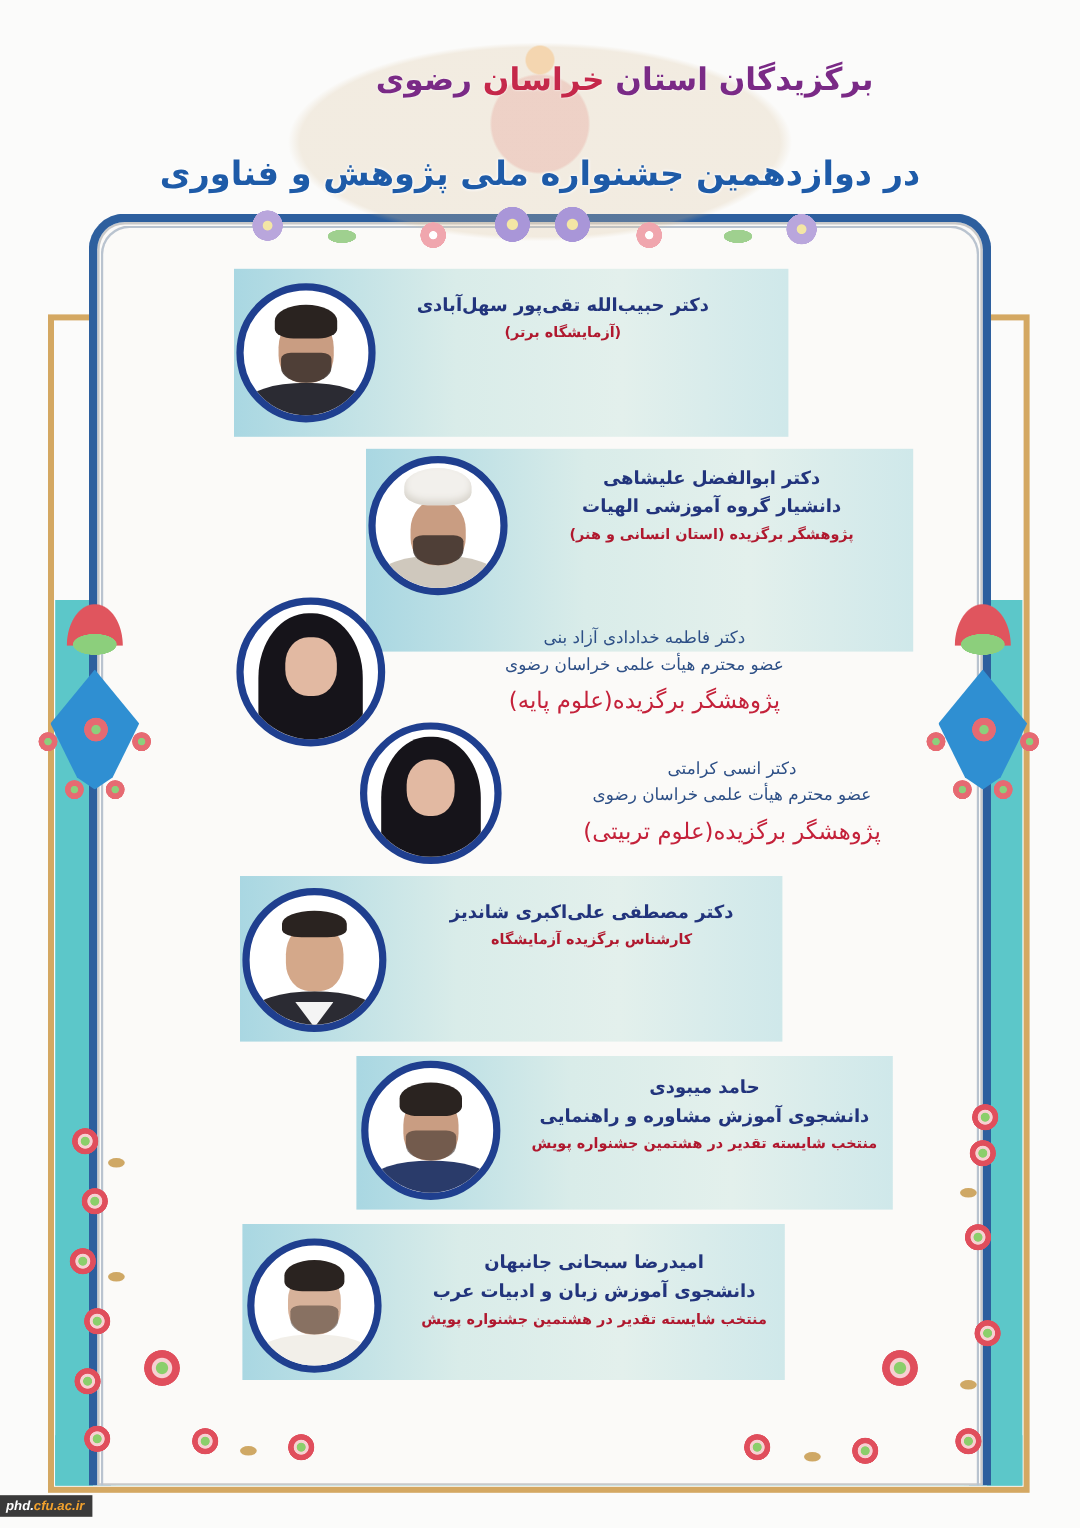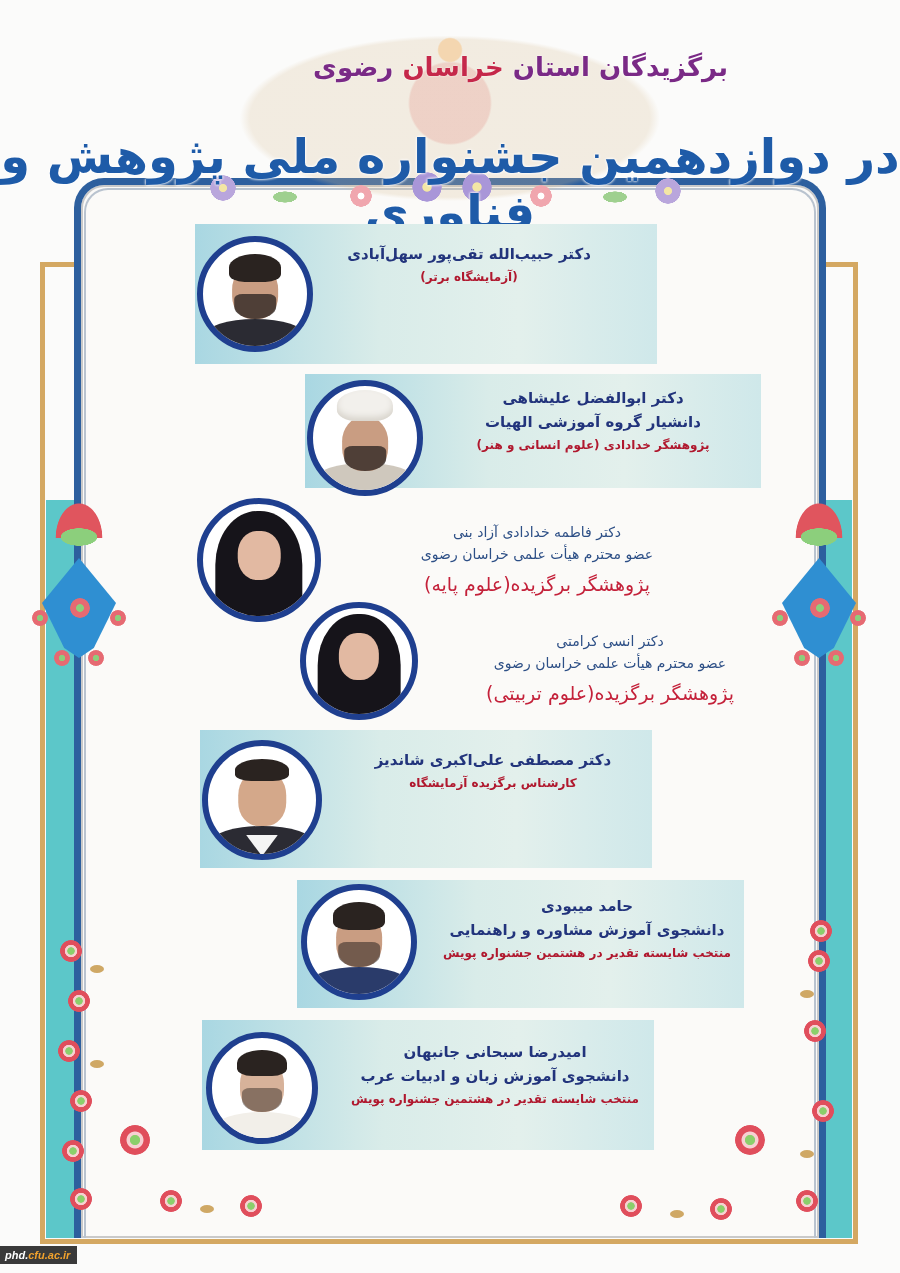--- a/index.html
+++ b/index.html
@@ -42,21 +42,21 @@
 
     .title-1 {
       position: absolute; left: 0; width: 728px; top: 52px; 
       font-size: 26px; font-weight: bold; color: #7a2a86; direction: rtl;
       letter-spacing: 0px;
       text-shadow: 0 0 2px #fff;
     }
     .title-1 .accent { color: #c5284a; }
     .title-2 {
       position: absolute; left: 0; width: 900px; top: 128px; text-align: center;
-      font-size: 48px; font-weight: bold; color: #1e5ba8; direction: rtl;
+      font-size: 28px; font-weight: bold; color: #1e5ba8; direction: rtl;
       text-shadow: 0 0 3px #fff, 0 0 3px #fff;
     }
 
     
     .side-orn {
       position: absolute; width: 110px; height: 200px;
     }
     .side-orn .lotus {
       position: absolute; left: 28px; top: 0; width: 54px; height: 40px;
       background: radial-gradient(ellipse at 50% 100%, #e0555e 0 60%, transparent 62%);
@@ -226,31 +226,31 @@
       <div class="face"></div>
       <div class="hair"></div>
       <div class="beard"></div>
     </div>
     <div class="card-text" style="left:114px;top:18px;width:320px;text-align:center;">
       <div class="name">دکتر حبیب‌الله تقی‌پور سهل‌آبادی</div>
       <div class="award">(آزمایشگاه برتر)</div>
     </div>
   </div>
 
-  <div class="card" style="left:305px;top:374px;width:456px;height:114px;">
+  <div class="card" style="left:305px;top:374px;width:456px;height:169px;">
     <div class="photo-ring" style="left:2px;top:6px;width:116px;height:116px;">
       <div class="shoulders robe"></div>
       <div class="face" style="top:30%;"></div>
       <div class="turban"></div>
       <div class="beard" style="top:58%;"></div>
     </div>
     <div class="card-text" style="left:130px;top:12px;width:316px;">
       <div class="name">دکتر ابوالفضل علیشاهی</div>
       <div class="role">دانشیار گروه آموزشی الهیات</div>
-      <div class="award">پژوهشگر خدادادی (علوم انسانی و هنر)</div>
+      <div class="award">پژوهشگر برگزیده (استان انسانی و هنر)</div>
     </div>
   </div>
 
   <div class="card plain" style="left:195px;top:495px;width:560px;height:125px;">
     <div class="photo-ring" style="left:2px;top:3px;width:124px;height:124px;">
       <div class="hijab"></div>
       <div class="hijab-face"></div>
     </div>
     <div class="card-text" style="left:192px;top:26px;width:300px;">
       <div class="name light">دکتر فاطمه خدادادی آزاد بنی</div>

